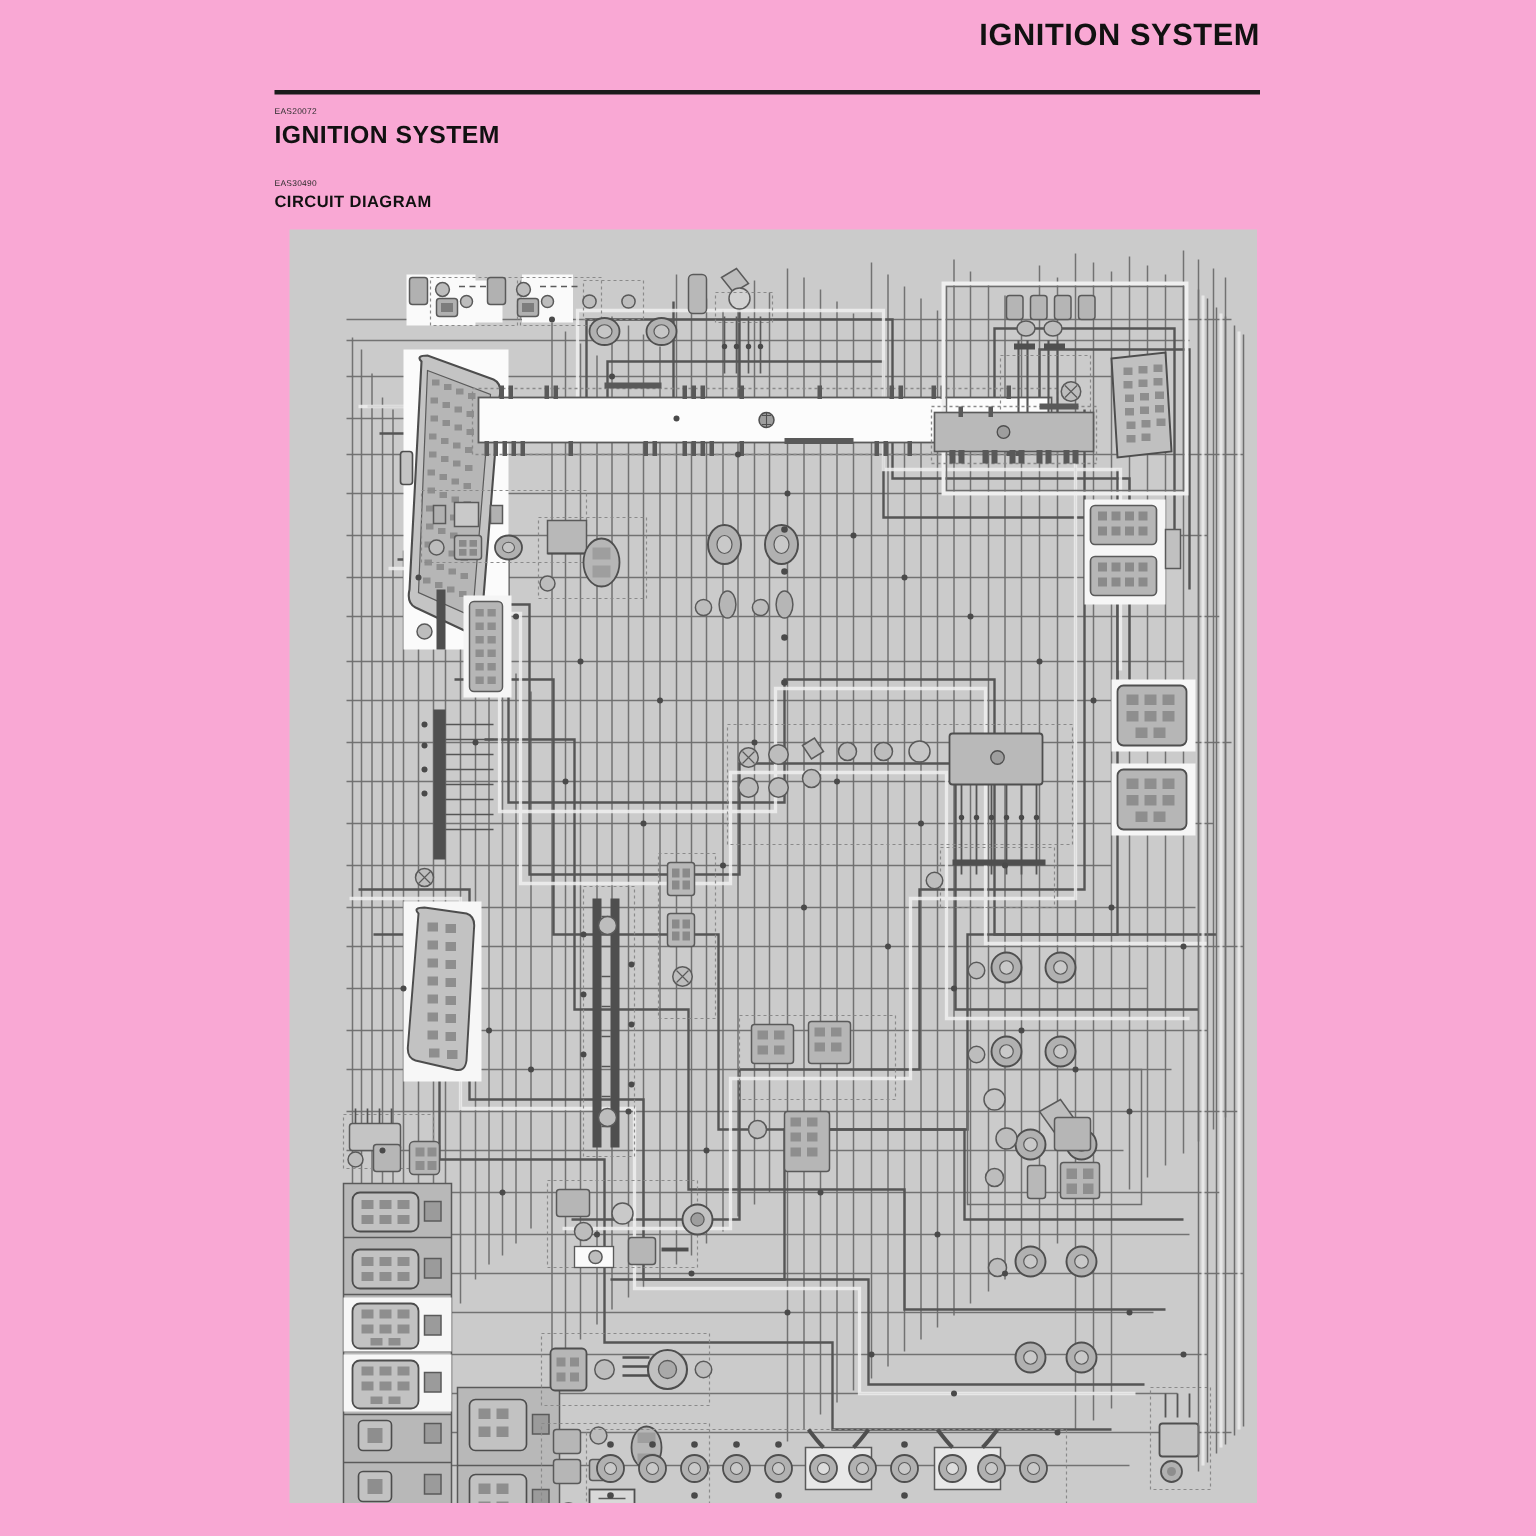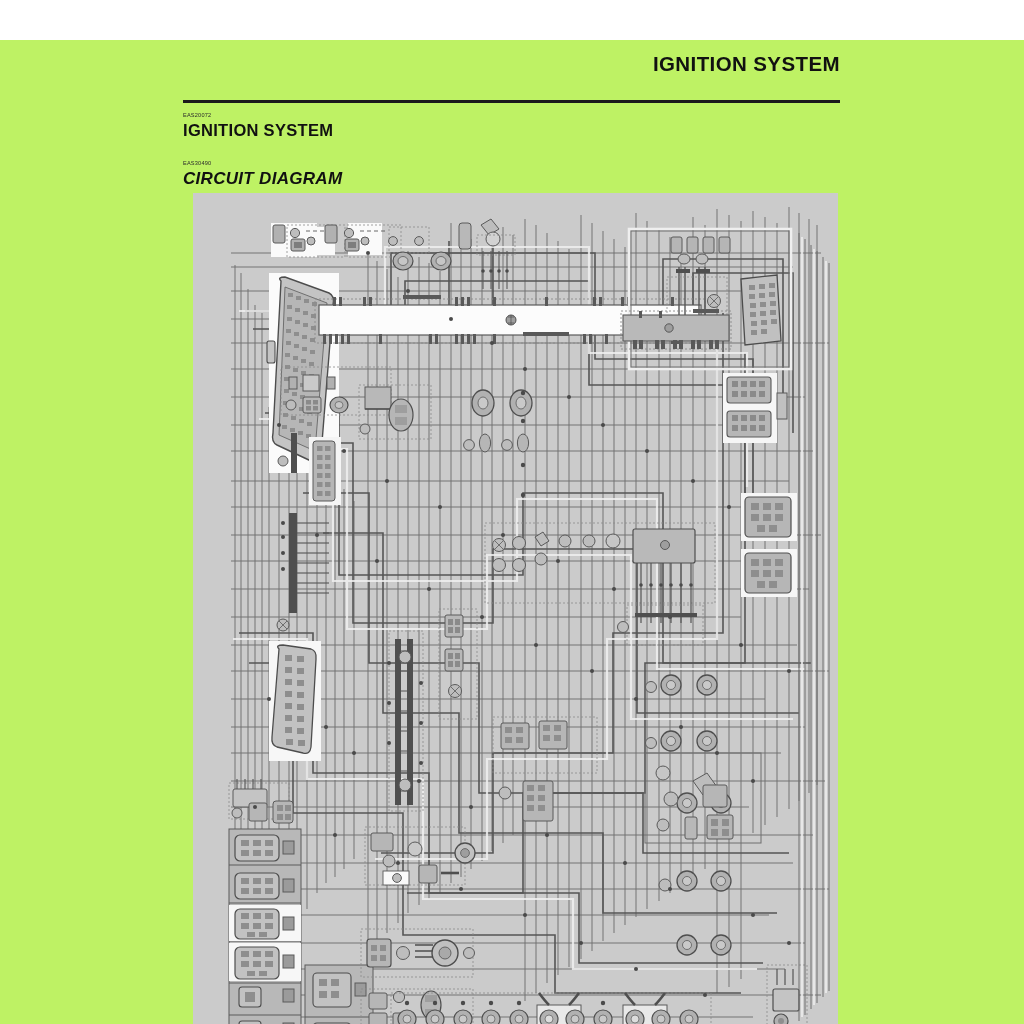--- a/index.html
+++ b/index.html
@@ -14,22 +14,21 @@
     position: relative;
     overflow: hidden;
     font-family: "Liberation Sans", sans-serif;
     color: #111111;
     -webkit-font-smoothing: antialiased;
   }
 
   .page {
     position: absolute;
     inset: 0;
-    background: #bef264;
-    margin-top: 40px;
+    background: #f9a8d4;
   }
 
   
   .running-header {
     position: absolute;
     left: 183px;
     top: 14px;
     width: 657px;
     text-align: right;
   }
@@ -65,21 +64,21 @@
   }
   .section-title {
     font-size: 16.5px;
     font-weight: bold;
     letter-spacing: 0.3px;
     line-height: 1.05;
     color: #111;
   }
   #sec-ignition { top: 73px; }
   #sec-circuit  { top: 121px; }
-  #sec-circuit .section-title { font-size: 17px; font-style: italic; }
+  #sec-circuit .section-title { font-size: 11px; }
 
   
   .diagram-panel {
     position: absolute;
     left: 193px;
     top: 153px;
     width: 645px;
     height: 849px;
     background: #cbcbcb;
     overflow: hidden;

